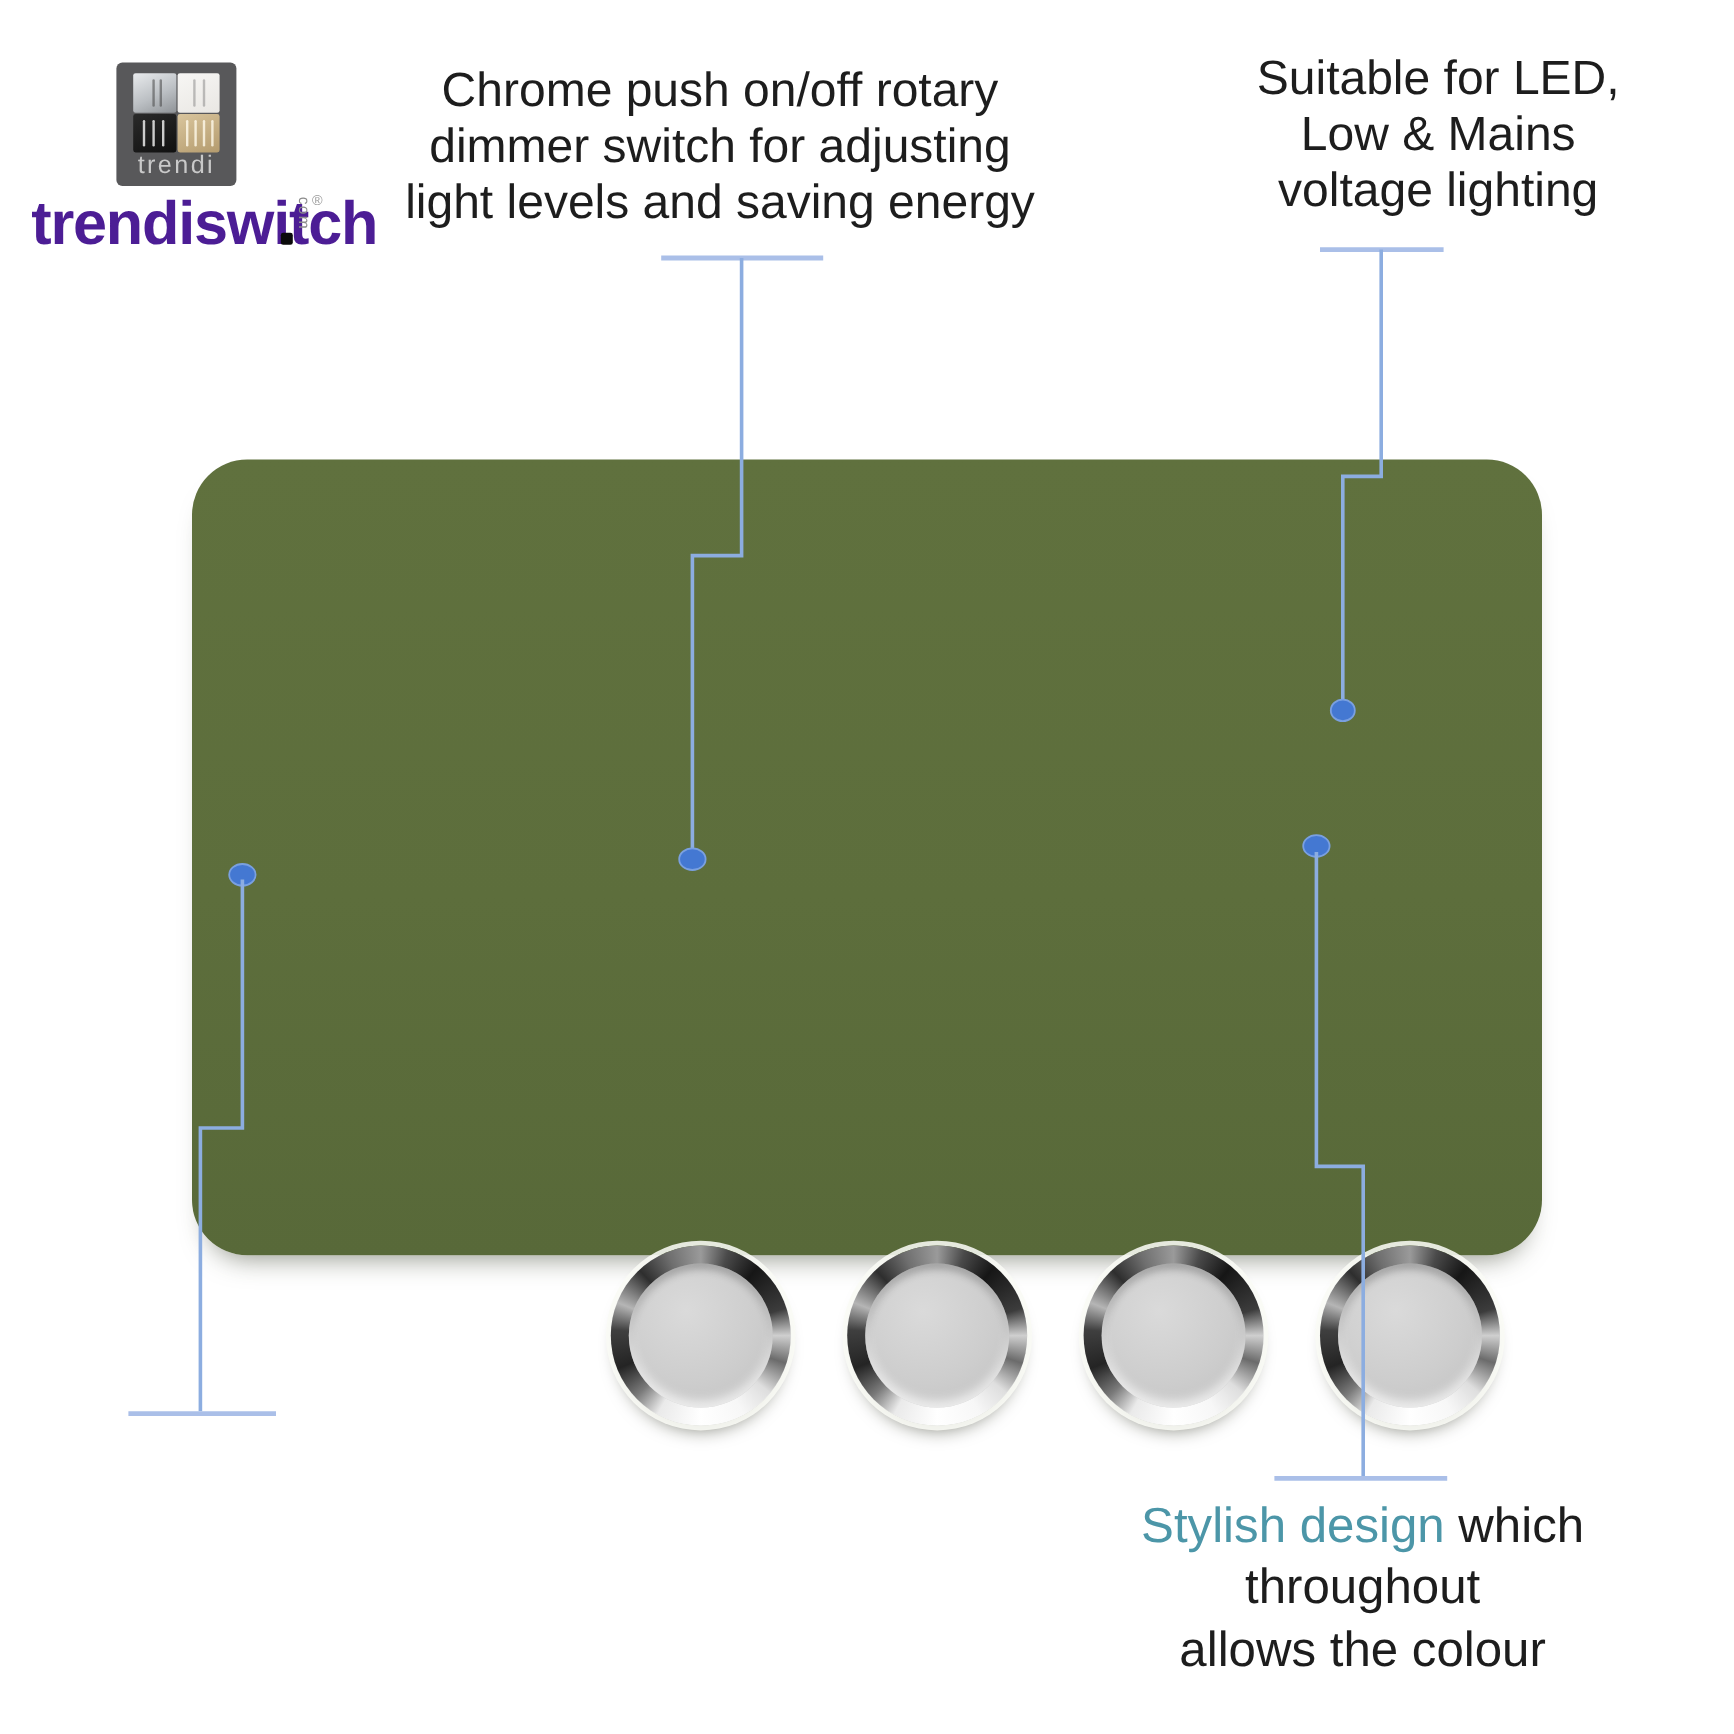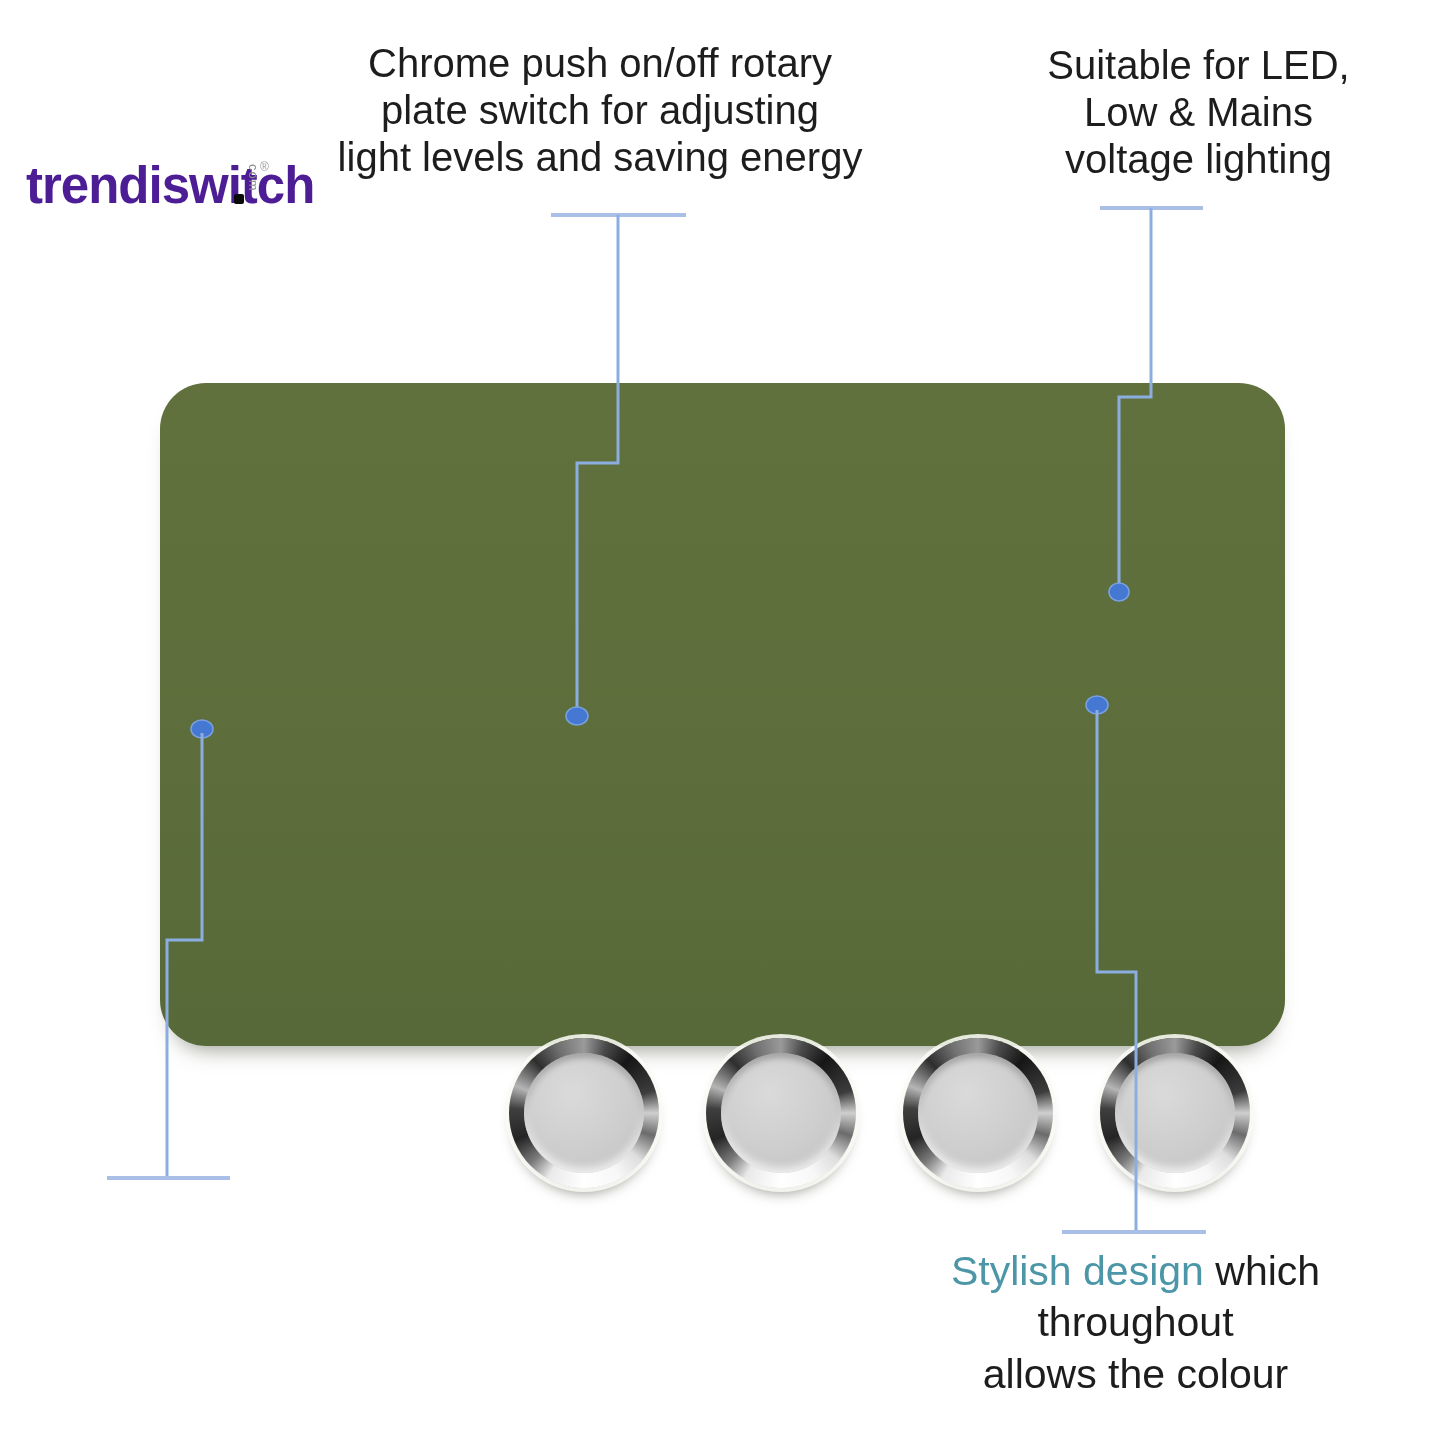--- a/index.html
+++ b/index.html
@@ -41,21 +41,21 @@
   .wordmark-com{
     position:absolute;left:246px;top:164px;height:40px;
     writing-mode:vertical-rl;font-size:13px;color:#8d8d8d;letter-spacing:1px;font-weight:300;
   }
   .wordmark-reg{
     position:absolute;left:260px;top:160px;font-size:12px;color:#9a9a9a;font-weight:300;
   }
   
   .note{position:absolute;text-align:center;font-weight:300;line-height:1.17;}
   .note .ln{white-space:nowrap;}
-  .note-top-center{left:310px;top:40px;width:580px;font-size:40px;}
+  .note-top-center{left:310px;top:52px;width:580px;font-size:40px;}
   .note-top-right{left:1026px;top:42px;width:345px;font-size:40px;}
   .note-bottom-left{left:58px;top:1203px;width:395px;font-size:40px;}
   .note-bottom-right{left:933px;top:1246px;width:405px;font-size:41px;line-height:1.25;}
   .teal{color:#4c96a8;}
   
   .plate{
     position:absolute;left:160px;top:383px;width:1125px;height:663px;
     background:linear-gradient(180deg,#60713e 0%,#5d6e3c 55%,#586939 100%);
     border-radius:46px;
     box-shadow:0 16px 22px -14px rgba(55,60,40,.55);
@@ -76,28 +76,52 @@
   }
   .knob-1{left:349px;} .knob-2{left:546px;} .knob-3{left:743px;} .knob-4{left:940px;}
   
   .callouts{position:absolute;left:0;top:0;width:1445px;height:1445px;pointer-events:none;}
 </style>
 </head>
 <body>
 
 <div class="canvas">
 
+  <div class="logo-square">
+    <div class="logo-grid">
+      <div class="mini mini-chrome">
+          <i style="left:16px"></i>
+          <i style="left:22px"></i>
+        </div>
+      <div class="mini mini-white">
+          <i style="left:13px"></i>
+          <i style="left:21px"></i>
+        </div>
+      <div class="mini mini-black">
+          <i style="left:8px"></i>
+          <i style="left:16px"></i>
+          <i style="left:24px"></i>
+        </div>
+      <div class="mini mini-gold">
+          <i style="left:7px"></i>
+          <i style="left:14px"></i>
+          <i style="left:21px"></i>
+          <i style="left:28px"></i>
+        </div>
+    </div>
+    <div class="label">trendi</div>
+  </div>
   <div class="wordmark">trendiswitch</div>
   <div class="wordmark-dot"></div>
   <div class="wordmark-com">com</div>
   <div class="wordmark-reg">®</div>
 
   <div class="note note-top-center">
     <div class="ln">Chrome push on/off rotary</div>
-    <div class="ln">plate switch for adjusting</div>
+    <div class="ln">dimmer switch for adjusting</div>
     <div class="ln">light levels and saving energy</div>
   </div>
 
   <div class="note note-top-right">
     <div class="ln">Suitable for LED,</div>
     <div class="ln">Low &amp; Mains</div>
     <div class="ln">voltage lighting</div>
   </div>
 
 

